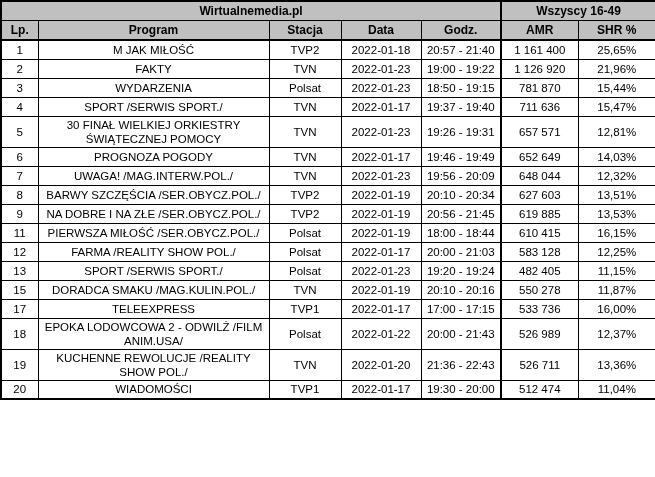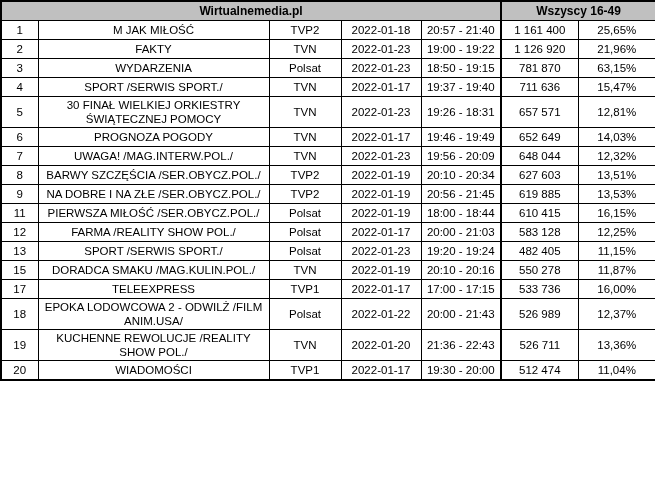--- a/index.html
+++ b/index.html
@@ -71,20 +71,29 @@
       <col style="width:80px">
       <col style="width:80px">
       <col style="width:77px">
       <col style="width:78px">
     </colgroup>
     <thead>
       <tr class="group-row">
         <th colspan="5">Wirtualnemedia.pl</th>
         <th colspan="2" class="group-divider">Wszyscy 16-49</th>
       </tr>
+      <tr class="col-row">
+        <th>Lp.</th>
+        <th>Program</th>
+        <th>Stacja</th>
+        <th>Data</th>
+        <th>Godz.</th>
+        <th class="group-divider">AMR</th>
+        <th>SHR %</th>
+      </tr>
     </thead>
     <tbody>
         <tr>
           <td>1</td>
           <td>M JAK MIŁOŚĆ</td>
           <td>TVP2</td>
           <td>2022-01-18</td>
           <td>20:57 - 21:40</td>
           <td class="group-divider">1 161 400</td>
           <td>25,65%</td>
@@ -98,37 +107,37 @@
           <td class="group-divider">1 126 920</td>
           <td>21,96%</td>
         </tr>
         <tr>
           <td>3</td>
           <td>WYDARZENIA</td>
           <td>Polsat</td>
           <td>2022-01-23</td>
           <td>18:50 - 19:15</td>
           <td class="group-divider">781 870</td>
-          <td>63,15%</td>
+          <td>15,44%</td>
         </tr>
         <tr>
           <td>4</td>
           <td>SPORT /SERWIS SPORT./</td>
           <td>TVN</td>
           <td>2022-01-17</td>
           <td>19:37 - 19:40</td>
           <td class="group-divider">711 636</td>
           <td>15,47%</td>
         </tr>
         <tr>
           <td>5</td>
           <td>30 FINAŁ WIELKIEJ ORKIESTRY ŚWIĄTECZNEJ POMOCY</td>
           <td>TVN</td>
           <td>2022-01-23</td>
-          <td>19:26 - 18:31</td>
+          <td>19:26 - 19:31</td>
           <td class="group-divider">657 571</td>
           <td>12,81%</td>
         </tr>
         <tr>
           <td>6</td>
           <td>PROGNOZA POGODY</td>
           <td>TVN</td>
           <td>2022-01-17</td>
           <td>19:46 - 19:49</td>
           <td class="group-divider">652 649</td>

